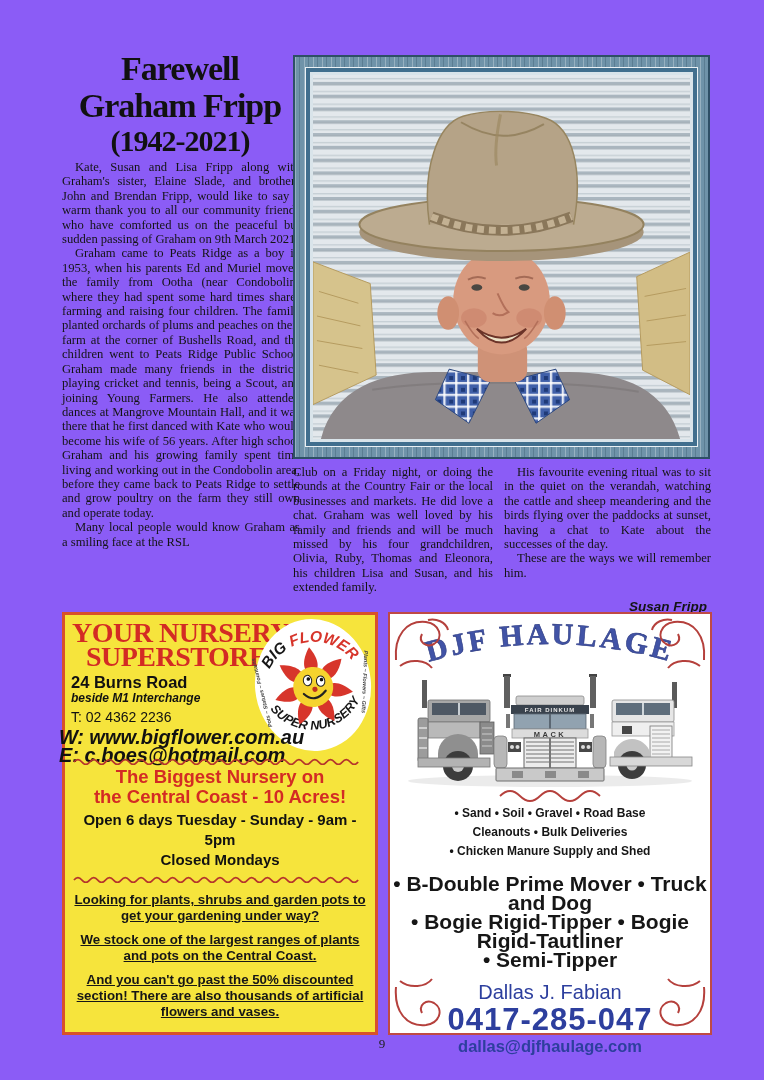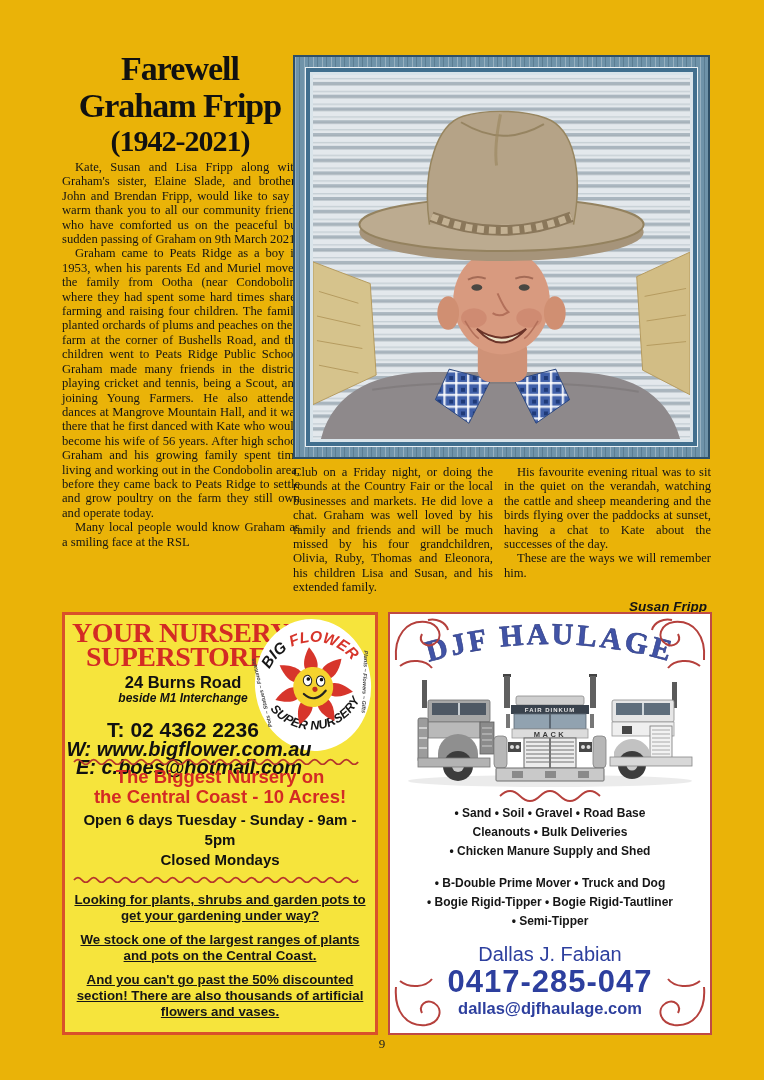--- a/index.html
+++ b/index.html
@@ -1,16 +1,16 @@
 <!DOCTYPE html>
 <html><head>
 <meta charset="utf-8">
 <style>
   html,body{margin:0;padding:0;background:#ffffff;}
-  .page{position:relative;width:764px;height:1080px;background:#eab308;overflow:hidden;
+  .page{position:relative;width:764px;height:1080px;background:#8b5cf6;overflow:hidden;
         font-family:"Liberation Serif", serif;color:#1a1a1a;}
 
   
   .art-title{position:absolute;left:58px;top:50px;width:244px;text-align:center;
              font-weight:bold;color:#111;}
   .art-title .t1{font-size:34px;line-height:37px;letter-spacing:-1px;}
   .art-title .t2{font-size:34px;line-height:37px;letter-spacing:-1px;}
   .art-title .t3{font-size:30px;line-height:34px;letter-spacing:-1px;}
 
   .col{position:absolute;font-size:12.6px;line-height:14.4px;text-align:justify;color:#141414;}
@@ -32,40 +32,40 @@
   .frame-inner{width:100%;height:100%;box-sizing:border-box;border:3px solid #d9e4ea;background:#dfe5e9;}
   .frame-inner svg{display:block;width:100%;height:100%;}
 
   
   .nursery{position:absolute;left:62px;top:612px;width:316px;height:423px;box-sizing:border-box;
      background:#f6e43c;border:3px solid #d9512a;font-family:"Liberation Sans",sans-serif;}
   .n-head{position:absolute;left:6px;top:6px;width:220px;text-align:center;
      font-family:"Liberation Serif",serif;font-weight:bold;font-size:28px;line-height:24px;
      color:#d32b24;letter-spacing:-0.5px;}
   .n-logo{position:absolute;right:2px;top:2px;width:120px;height:136px;transform:rotate(-6deg);}
-  .n-contact{position:absolute;left:6px;top:58px;width:224px;text-align:center;color:#111;}
+  .n-contact{position:absolute;left:6px;top:58px;width:224px;color:#111;}
   .n-contact .a{font-size:16.5px;font-weight:bold;line-height:18px;}
   .n-contact .note{font-size:12px;font-weight:bold;font-style:italic;line-height:14px;}
-  .n-contact .ph{font-size:21px;font-weight:bold;line-height:21px;margin-top:14px;}
+  .n-contact .ph{font-size:14px;font-weight:normal;line-height:21px;margin-top:2px;}
   .n-contact .wl{font-size:20px;font-weight:bold;font-style:italic;line-height:18px;width:260px;margin-left:-12px;}
   .n-flow{position:absolute;left:5px;right:5px;top:140px;text-align:center;}
   .wavy{display:block;margin:2px auto 2px auto;}
   .n-promo{color:#d32b24;font-weight:bold;font-size:18.5px;line-height:20px;margin-top:2px;}
   .n-hours{color:#111;font-weight:bold;font-size:15px;line-height:20px;margin-top:3px;}
   .n-body{color:#161616;font-weight:bold;font-size:13.3px;line-height:15.6px;margin-top:9px;text-decoration:underline;}
 
   
   .haulage{position:absolute;left:388px;top:612px;width:324px;height:423px;box-sizing:border-box;
      background:#ffffff;border:2px solid #bf4a45;font-family:"Liberation Sans",sans-serif;
      text-align:center;color:#161616;}
   .h-title{display:block;margin:2px auto 0 auto;}
   .h-trucks{display:block;margin:-2px auto 0 auto;}
   .h-scroll{display:block;margin:0 auto;}
   .h-list1{font-weight:bold;font-size:12px;line-height:19px;margin-top:2px;}
-  .h-list2{font-weight:bold;font-size:12px;line-height:19px;margin-top:13px;}
+  .h-list2{font-weight:bold;font-size:21px;line-height:19px;margin-top:13px;}
   .h-name{color:#2d3f9e;font-weight:normal;font-size:20px;margin-top:12px;}
   .h-phone{color:#2d3f9e;font-weight:bold;font-size:31px;line-height:32px;letter-spacing:1px;}
   .h-mail{color:#2d3f9e;font-weight:bold;font-size:16.5px;margin-top:1px;}
   .corner{position:absolute;width:58px;height:58px;}
   .corner.tl{left:2px;top:2px;}
   .corner.tr{right:2px;top:2px;transform:scaleX(-1);}
   .corner.bl{left:2px;bottom:2px;transform:scaleY(-1);}
   .corner.br{right:2px;bottom:2px;transform:scale(-1,-1);}
 
   .page-num{position:absolute;left:0;right:0;top:1036px;text-align:center;font-size:13px;color:#222;}

